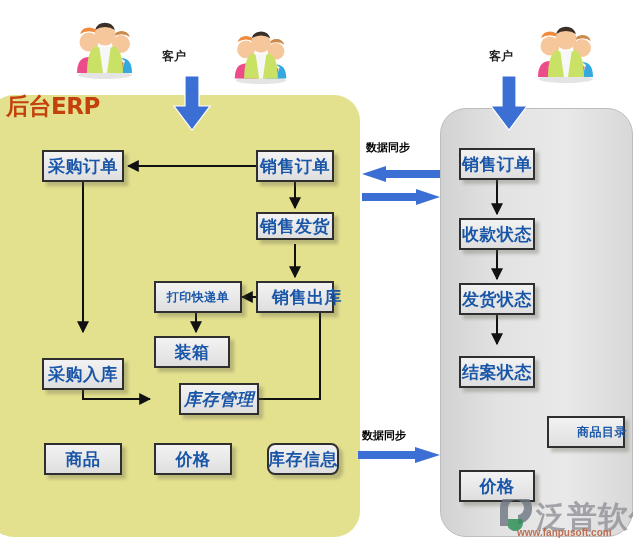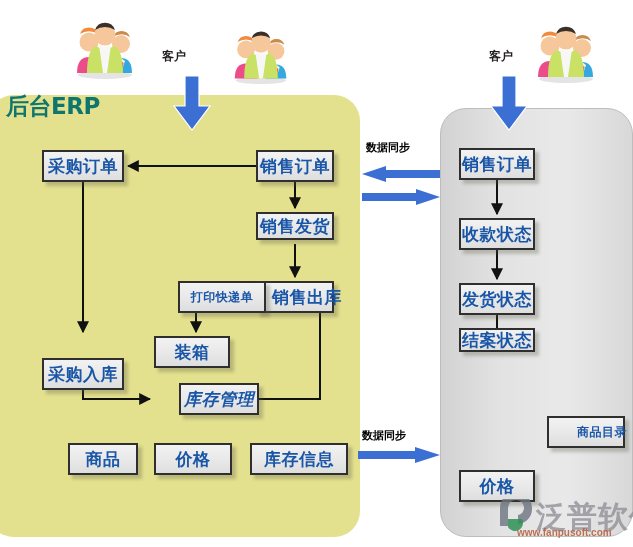--- a/index.html
+++ b/index.html
@@ -39,21 +39,21 @@
     border-radius: 26px;
     box-sizing: border-box;
   }
 
   .erp-title {
     position: absolute;
     left: 6px;
     top: 91px;
     font-size: 23px;
     font-weight: bold;
-    color: #0f766e;
+    color: #c2410c;
     letter-spacing: -0.5px;
     white-space: nowrap;
   }
 
   
   .node {
     position: absolute;
     box-sizing: border-box;
     background: linear-gradient(to bottom, #f2f2f2 0%, #e8e8e8 55%, #dedede 100%);
     border: 2px solid #2f2f2f;
@@ -292,32 +292,32 @@
       <path d="M497 180 V214"></path>
       <path d="M497 250 V279"></path>
       <path d="M497 315 V344"></path>
     </g>
   </svg>
 
   <div class="node" style="left:42px;  top:150px; width:82px; height:32px;">采购订单</div>
   <div class="node" style="left:256px; top:150px; width:78px; height:32px;">销售订单</div>
   <div class="node" style="left:256px; top:212px; width:78px; height:28px;">销售发货</div>
   <div class="node" style="left:256px; top:281px; width:78px; height:32px;padding-left:24px;">销售出库</div>
-  <div class="node small" style="left:154px; top:281px; width:88px; height:32px;margin-left:24px;">打印快递单</div>
+  <div class="node small" style="left:154px; top:281px; width:88px; height:32px;">打印快递单</div>
   <div class="node" style="left:42px;  top:336px; width:82px; height:32px;margin-top:22px;">采购入库</div>
   <div class="node" style="left:154px; top:336px; width:76px; height:32px;">装箱</div>
   <div class="node italic" style="left:152px; top:383px; width:80px; height:32px;">库存管理</div>
-  <div class="node" style="left:44px;  top:443px; width:70px; height:32px;margin-left:24px;">商品</div>
+  <div class="node" style="left:44px;  top:443px; width:78px; height:32px;">商品</div>
   <div class="node" style="left:154px; top:443px; width:78px; height:32px;">价格</div>
-  <div class="node" style="left:250px; top:443px; width:98px; height:32px;">库存信息</div>
+  <div class="node" style="left:267px; top:443px; width:72px; height:32px;border-radius:8px;">库存信息</div>
 
   <div class="node" style="left:459px; top:148px; width:76px; height:32px;">销售订单</div>
   <div class="node" style="left:459px; top:218px; width:76px; height:32px;">收款状态</div>
   <div class="node" style="left:459px; top:283px; width:76px; height:32px;">发货状态</div>
-  <div class="node" style="left:459px; top:328px; width:76px; height:24px;">结案状态</div>
+  <div class="node" style="left:459px; top:356px; width:76px; height:32px;">结案状态</div>
   <div class="node small" style="left:547px; top:416px; width:78px; height:32px;padding-left:32px;">商品目录</div>
   <div class="node" style="left:459px; top:470px; width:76px; height:32px;">价格</div>
 
 
   <div class="wm">
     <svg width="42" height="38" viewBox="0 0 42 38" style="position:absolute;left:0;top:2px;">
       <path d="M4 8 a16 16 0 0 1 32 2 a15 15 0 0 1 -14 15 l0 -9 a7 7 0 0 0 6 -7 a8 8 0 0 0 -16 0 l0 18 l-8 0 z" fill="#6b7480" opacity="0.8"></path>
       <path d="M12 20 l14 0 a8 8 0 0 1 -14 8 z" fill="#2f8f56" opacity="0.85"></path>
     </svg>
     <div class="wm-text">泛普软件</div>

